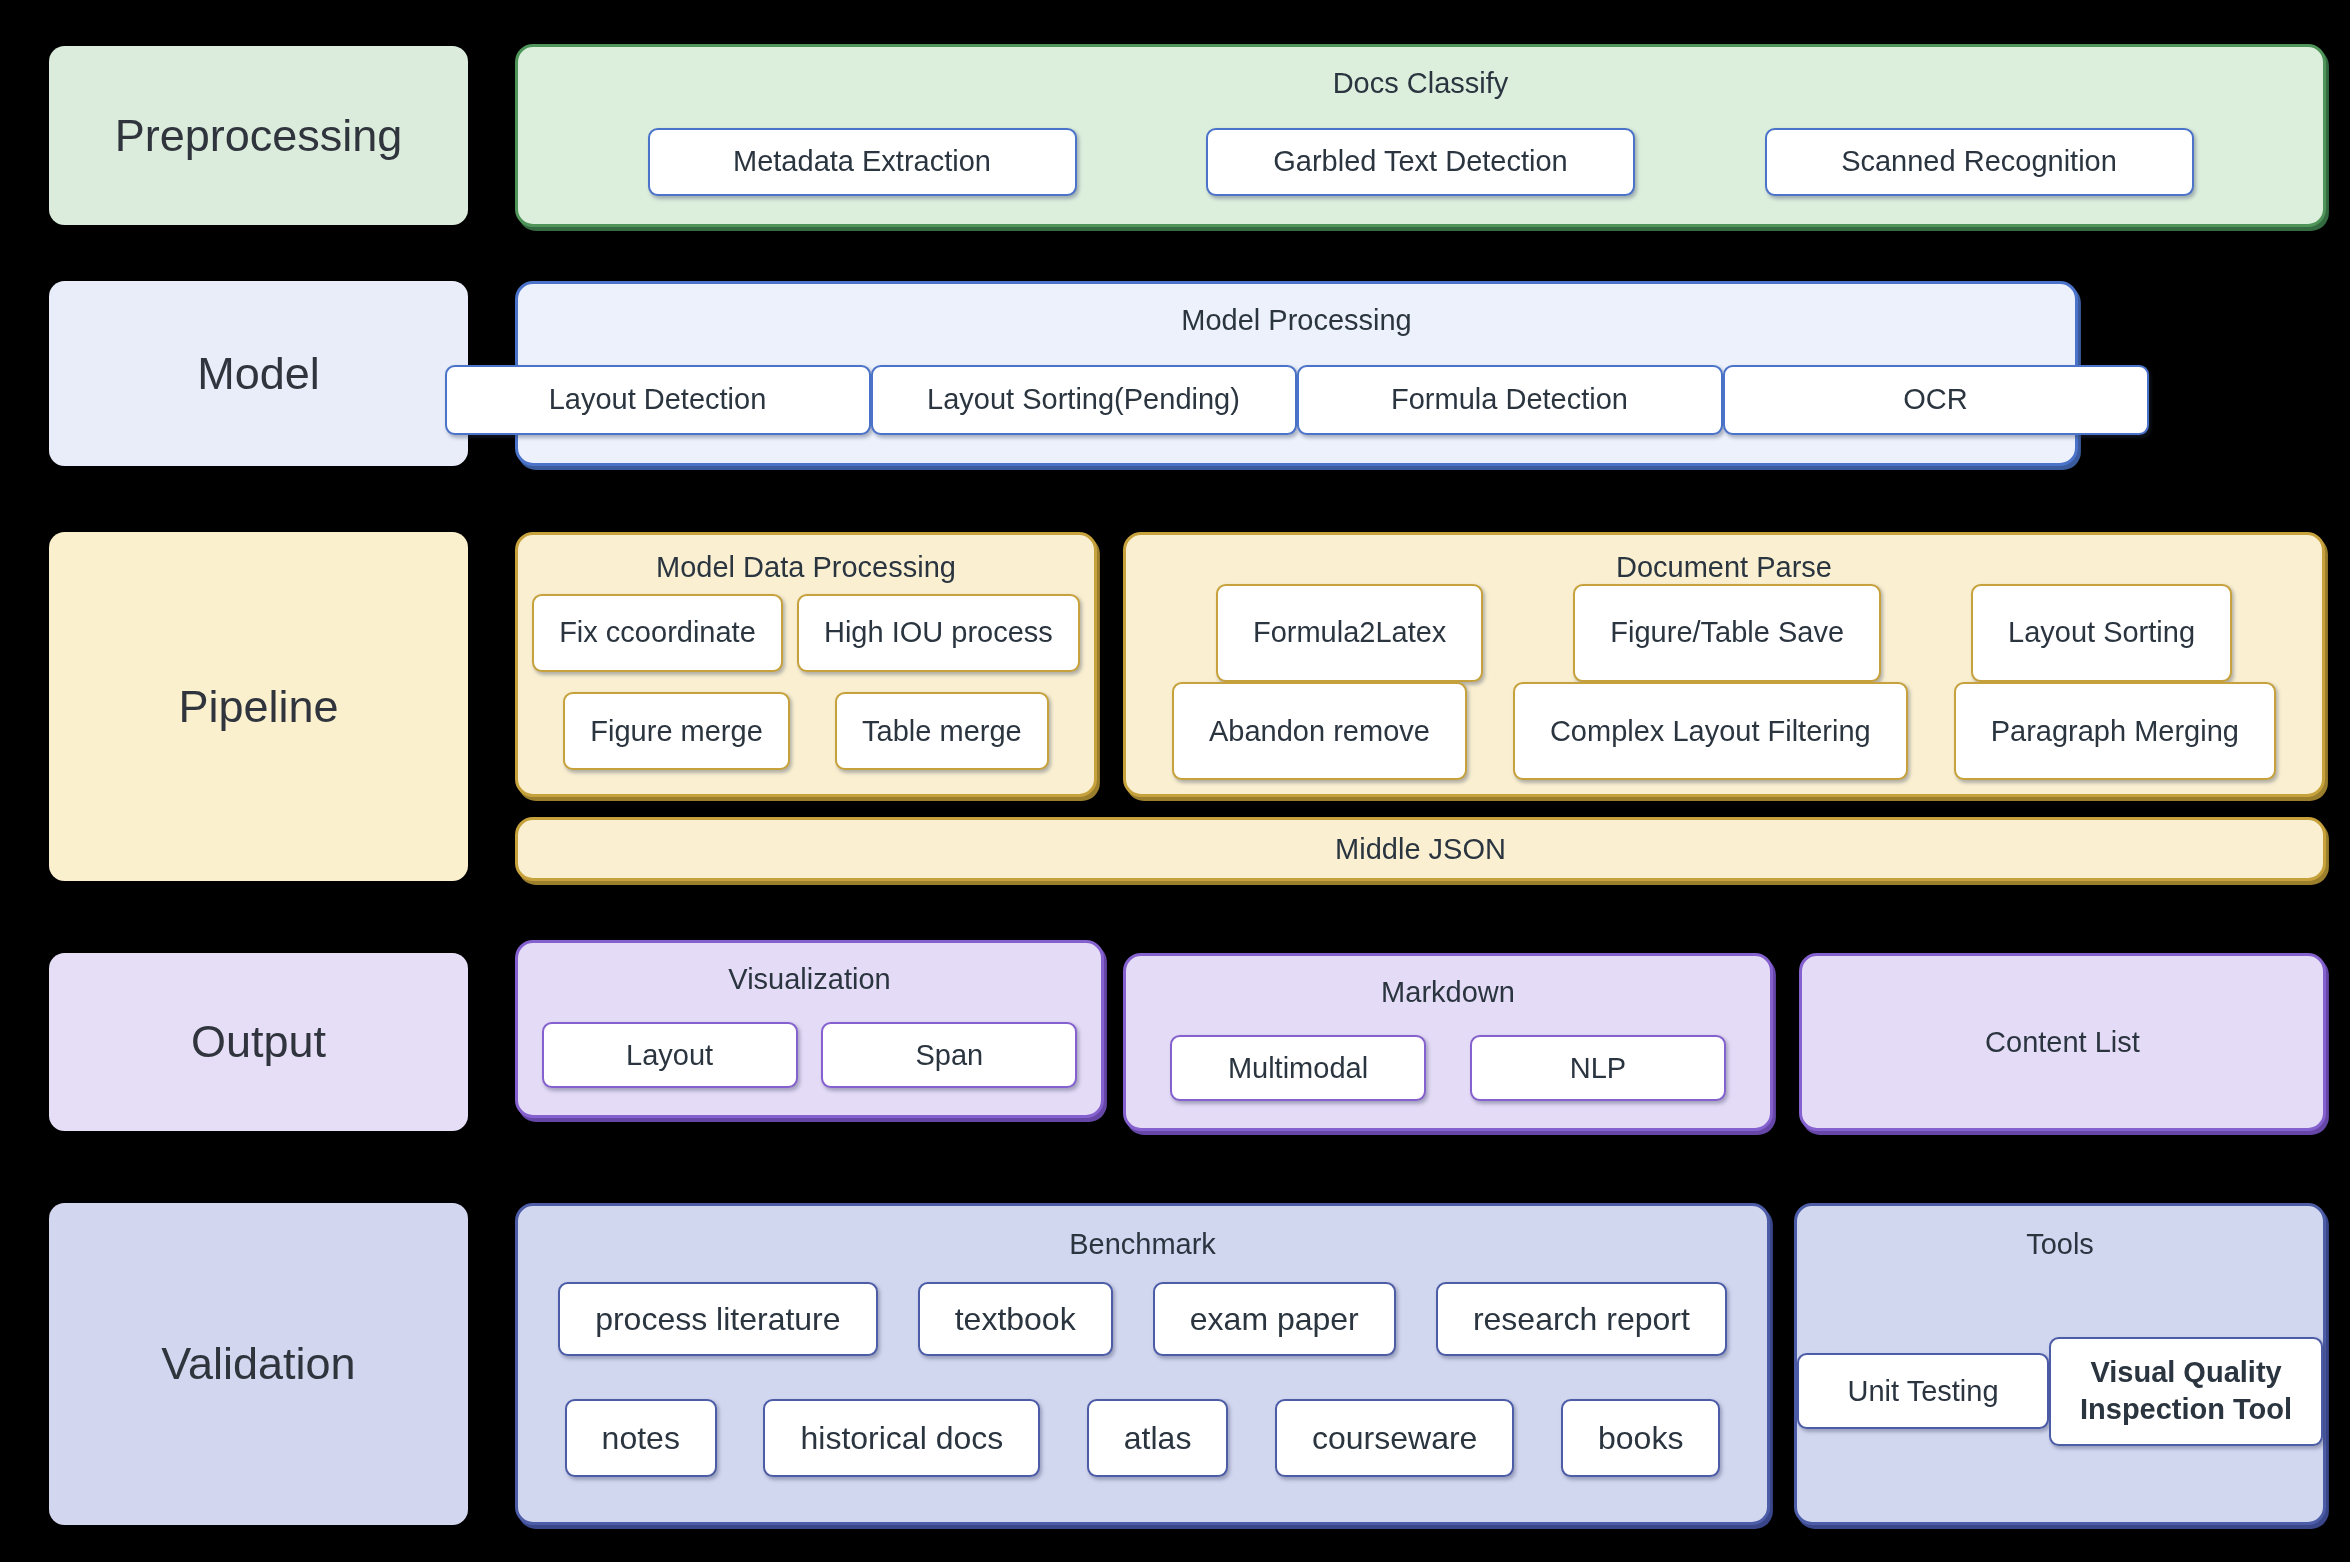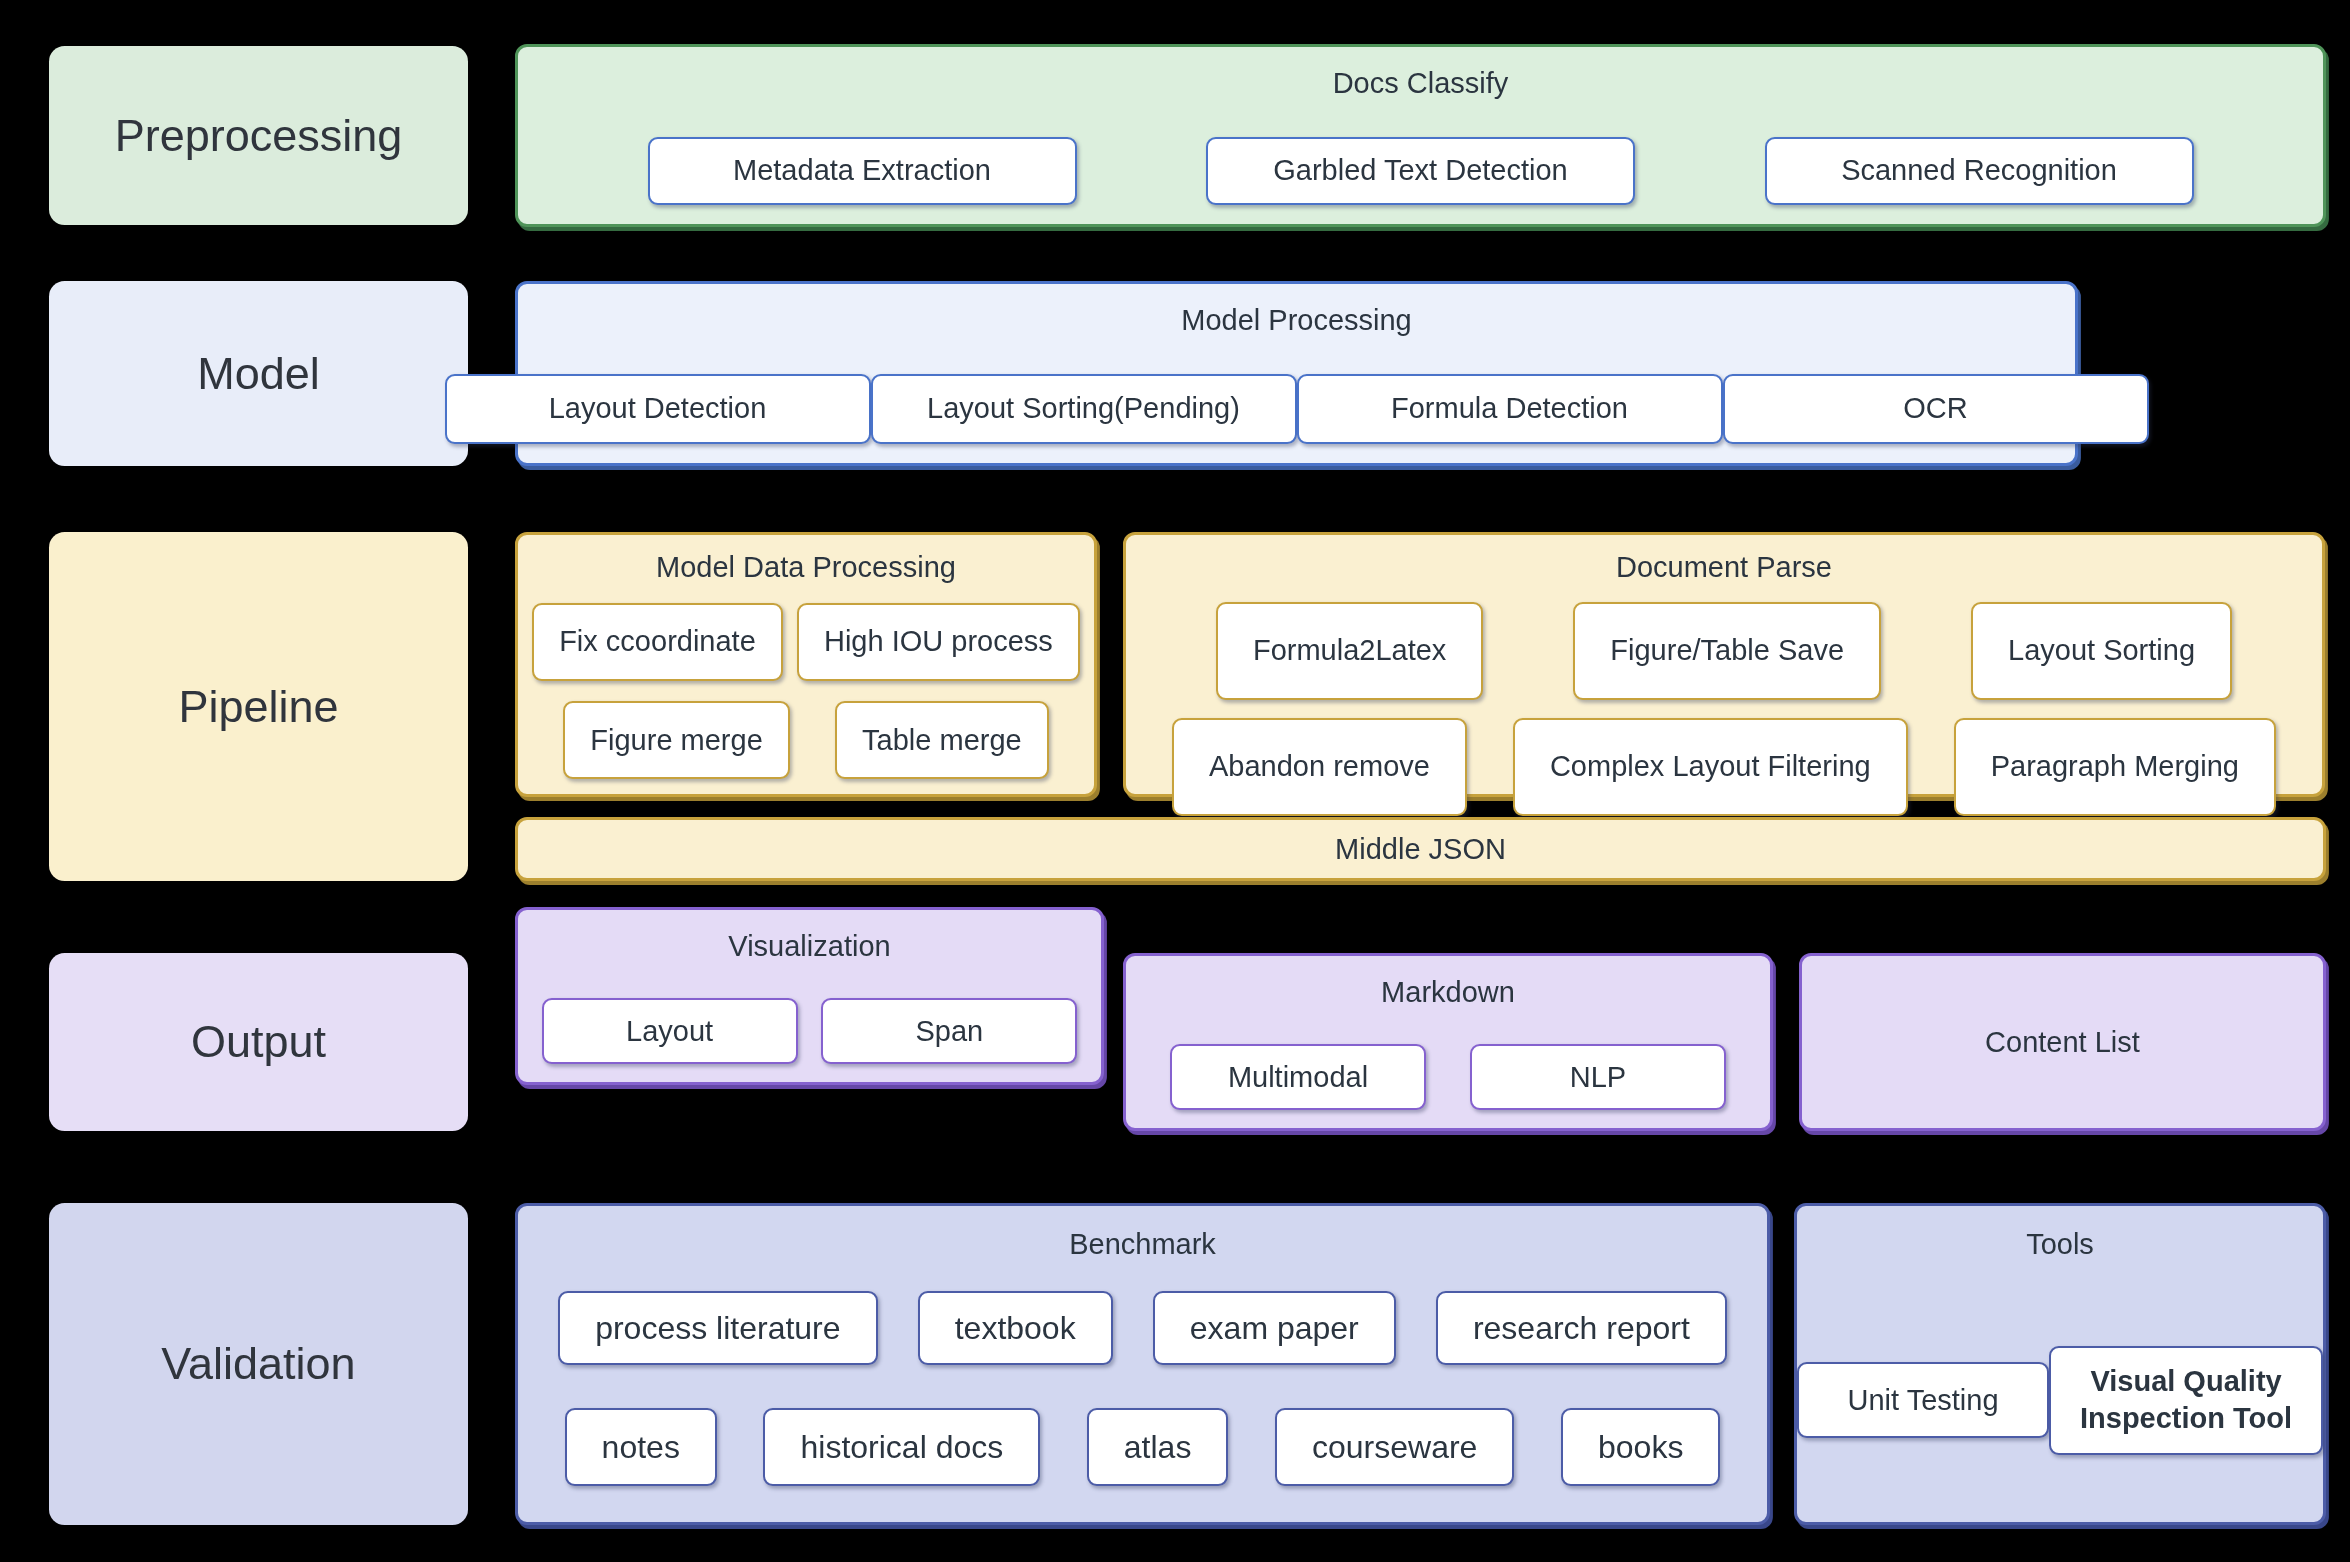--- a/index.html
+++ b/index.html
@@ -24,35 +24,35 @@
     font-size:45px; color:var(--label-text);
   }
   .lbl-preprocessing{top:46px;height:179px;background:var(--green-label);}
   .lbl-model{top:281px;height:185px;background:var(--blue-label);}
   .lbl-pipeline{top:532px;height:349px;background:var(--yellow-label);}
   .lbl-output{top:953px;height:178px;background:var(--purple-label);}
   .lbl-validation{top:1203px;height:322px;background:var(--indigo-label);}
 
   
   .group{
-    position:absolute; box-sizing:border-box; border:3.9px solid; border-radius:12px;
-    display:flex; flex-direction:column;gap:18px;
+    position:absolute; box-sizing:border-box; border:3.9px solid; border-radius:18px;
+    display:flex; flex-direction:column;
   }
   .t-green{background:var(--green-fill);border-color:var(--green-border);box-shadow:2.9px 3.9px 0 var(--green-shadow);}
   .t-blue{background:var(--blue-fill);border-color:var(--blue-border);box-shadow:2.9px 3.9px 0 var(--blue-shadow);}
   .t-yellow{background:var(--yellow-fill);border-color:var(--yellow-border);box-shadow:2.9px 3.9px 0 var(--yellow-shadow);}
   .t-purple{background:var(--purple-fill);border-color:var(--purple-border);box-shadow:2.9px 3.9px 0 var(--purple-shadow);}
   .t-indigo{background:var(--indigo-fill);border-color:var(--indigo-border);box-shadow:2.9px 3.9px 0 var(--indigo-shadow);}
 
   .g-docs{left:515px;top:44px;width:1811px;height:183px;}
   .g-model{left:515px;top:281px;width:1563px;height:185px;align-items:center;}
   .g-mdp{left:515px;top:532px;width:582px;height:265px;}
   .g-dp{left:1123px;top:532px;width:1202px;height:265px;}
   .g-mj{left:515px;top:817px;width:1811px;height:64px;justify-content:center;}
-  .g-viz{left:515px;top:907px;width:589px;height:178px;}
+  .g-viz{left:515px;top:940px;width:589px;height:178px;}
   .g-md{left:1123px;top:953px;width:650px;height:178px;}
   .g-cl{left:1799px;top:953px;width:527px;height:178px;justify-content:center;}
   .g-bench{left:515px;top:1203px;width:1255px;height:322px;}
   .g-tools{left:1794px;top:1203px;width:532px;height:322px;}
 
   .gtitle{margin-top:19.5px;text-align:center;font-size:29px;color:var(--text);flex:0 0 auto;}
   .g-mdp .gtitle,.g-dp .gtitle{margin-top:15.6px;}
   .g-bench .gtitle,.g-tools .gtitle{margin-top:21.5px;}
   .center-text{text-align:center;font-size:29px;color:var(--text);}
 

